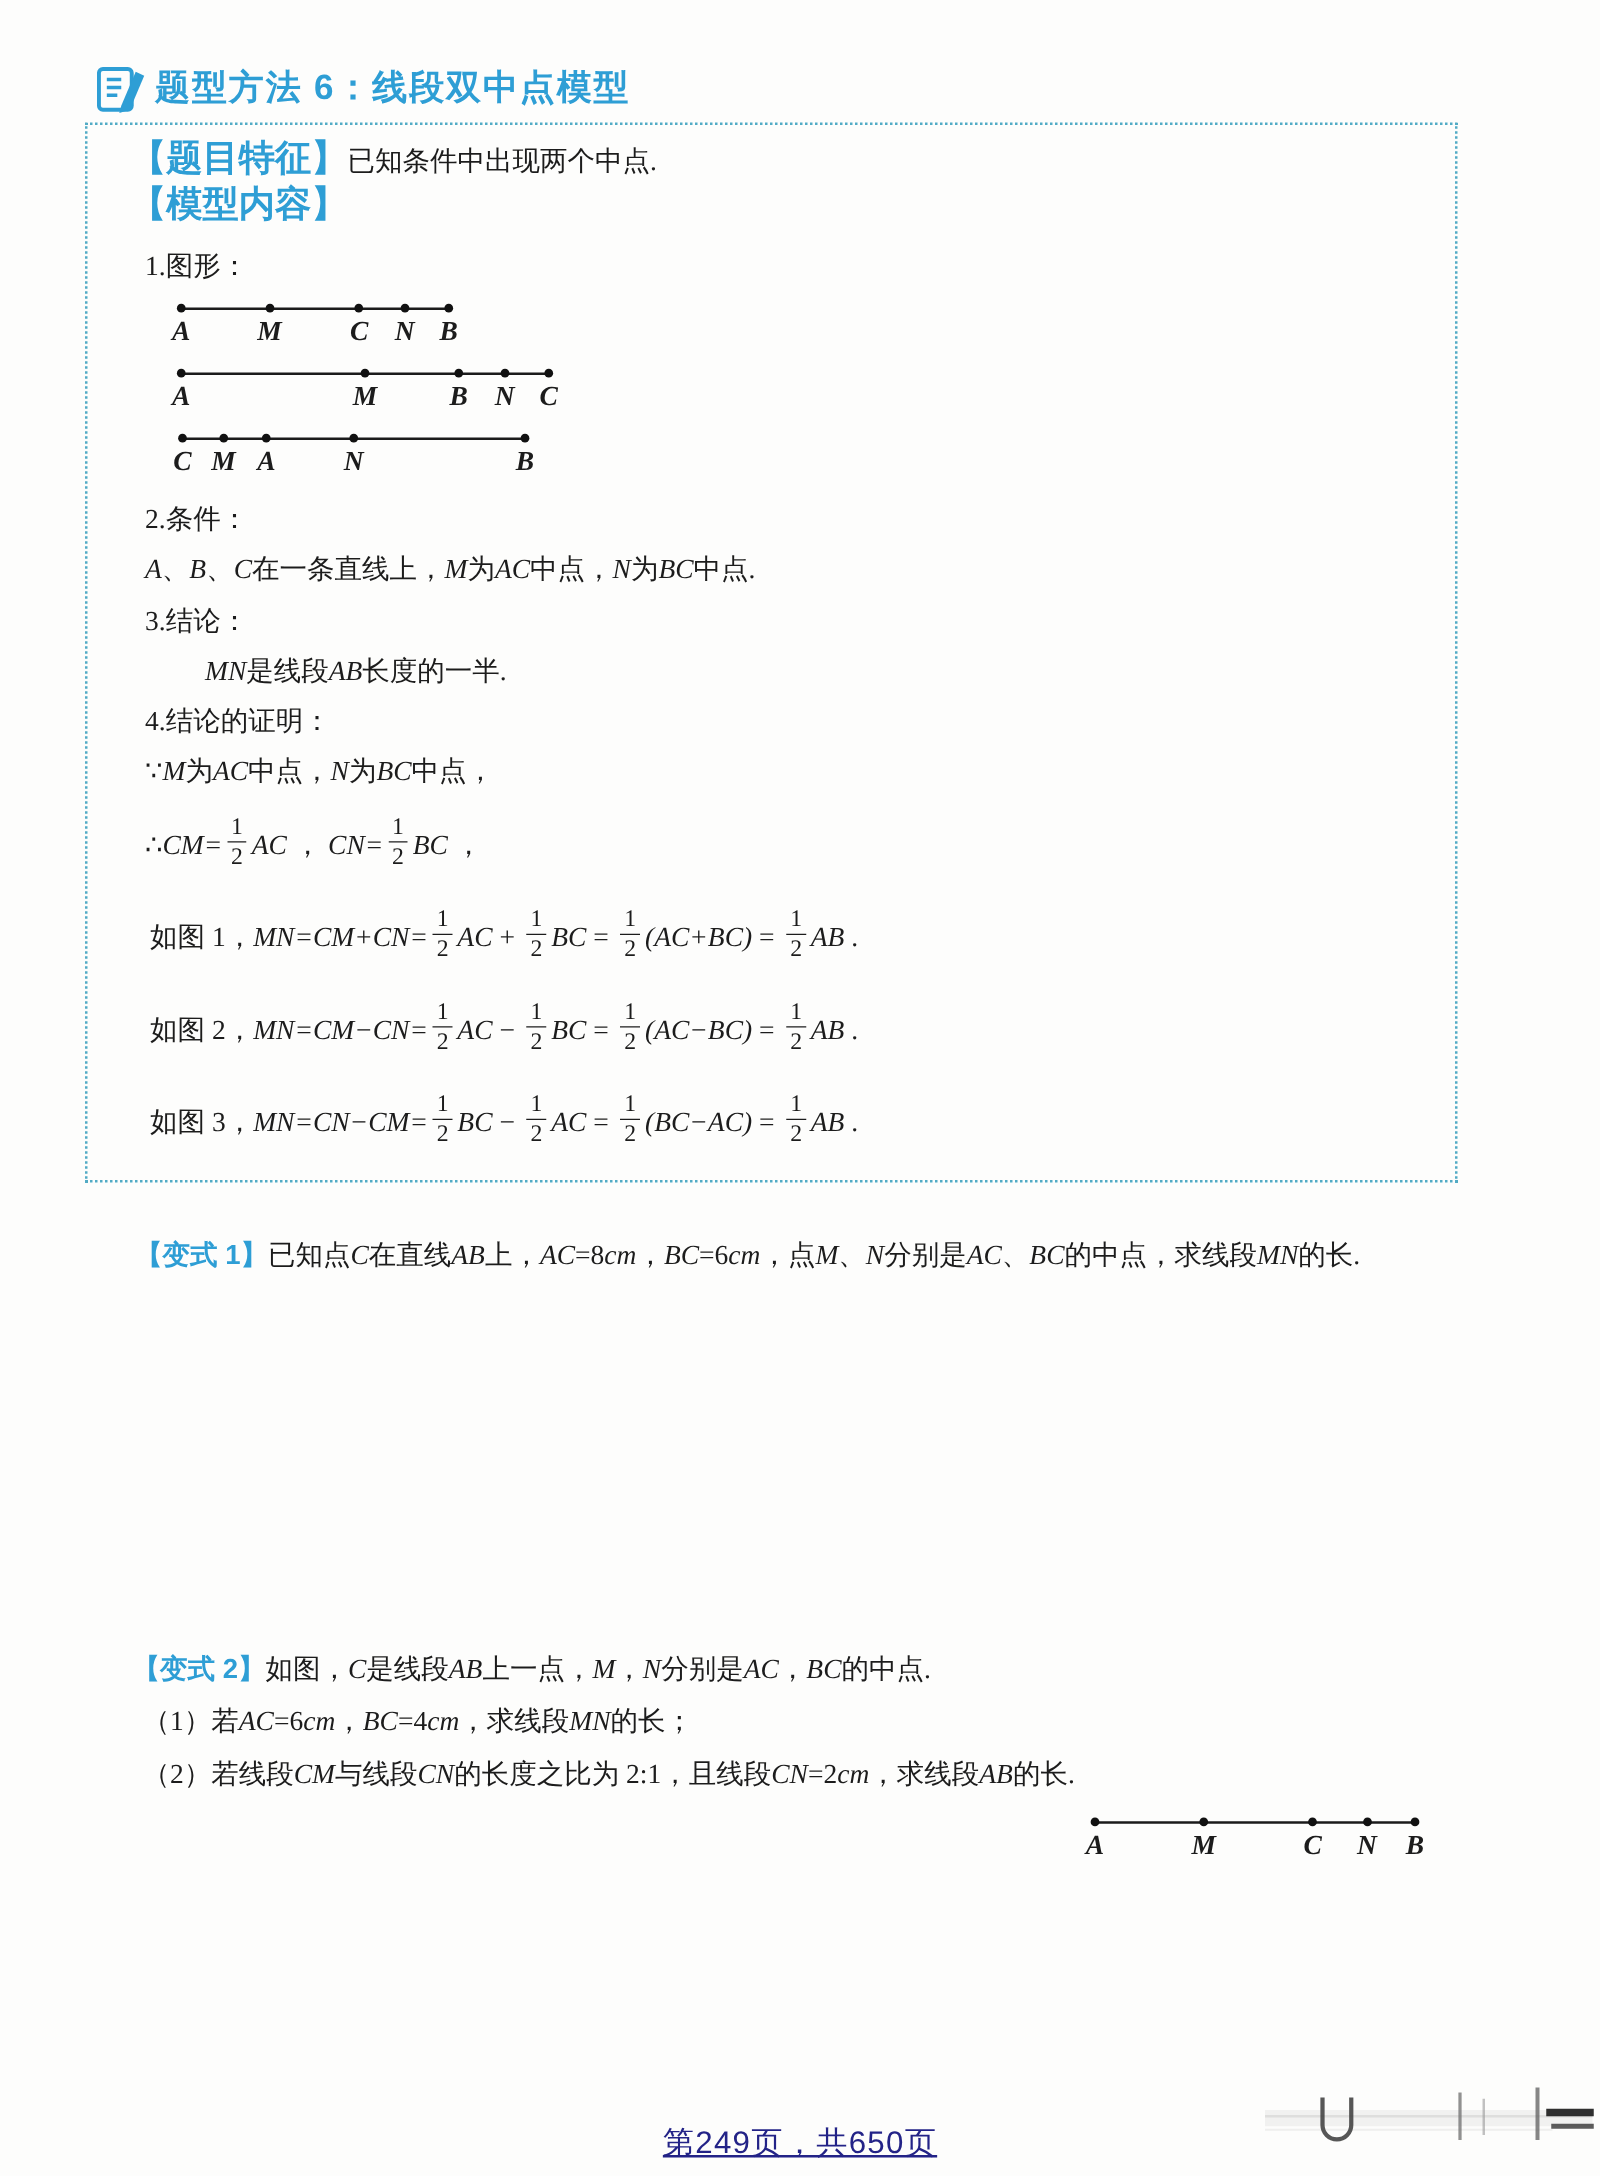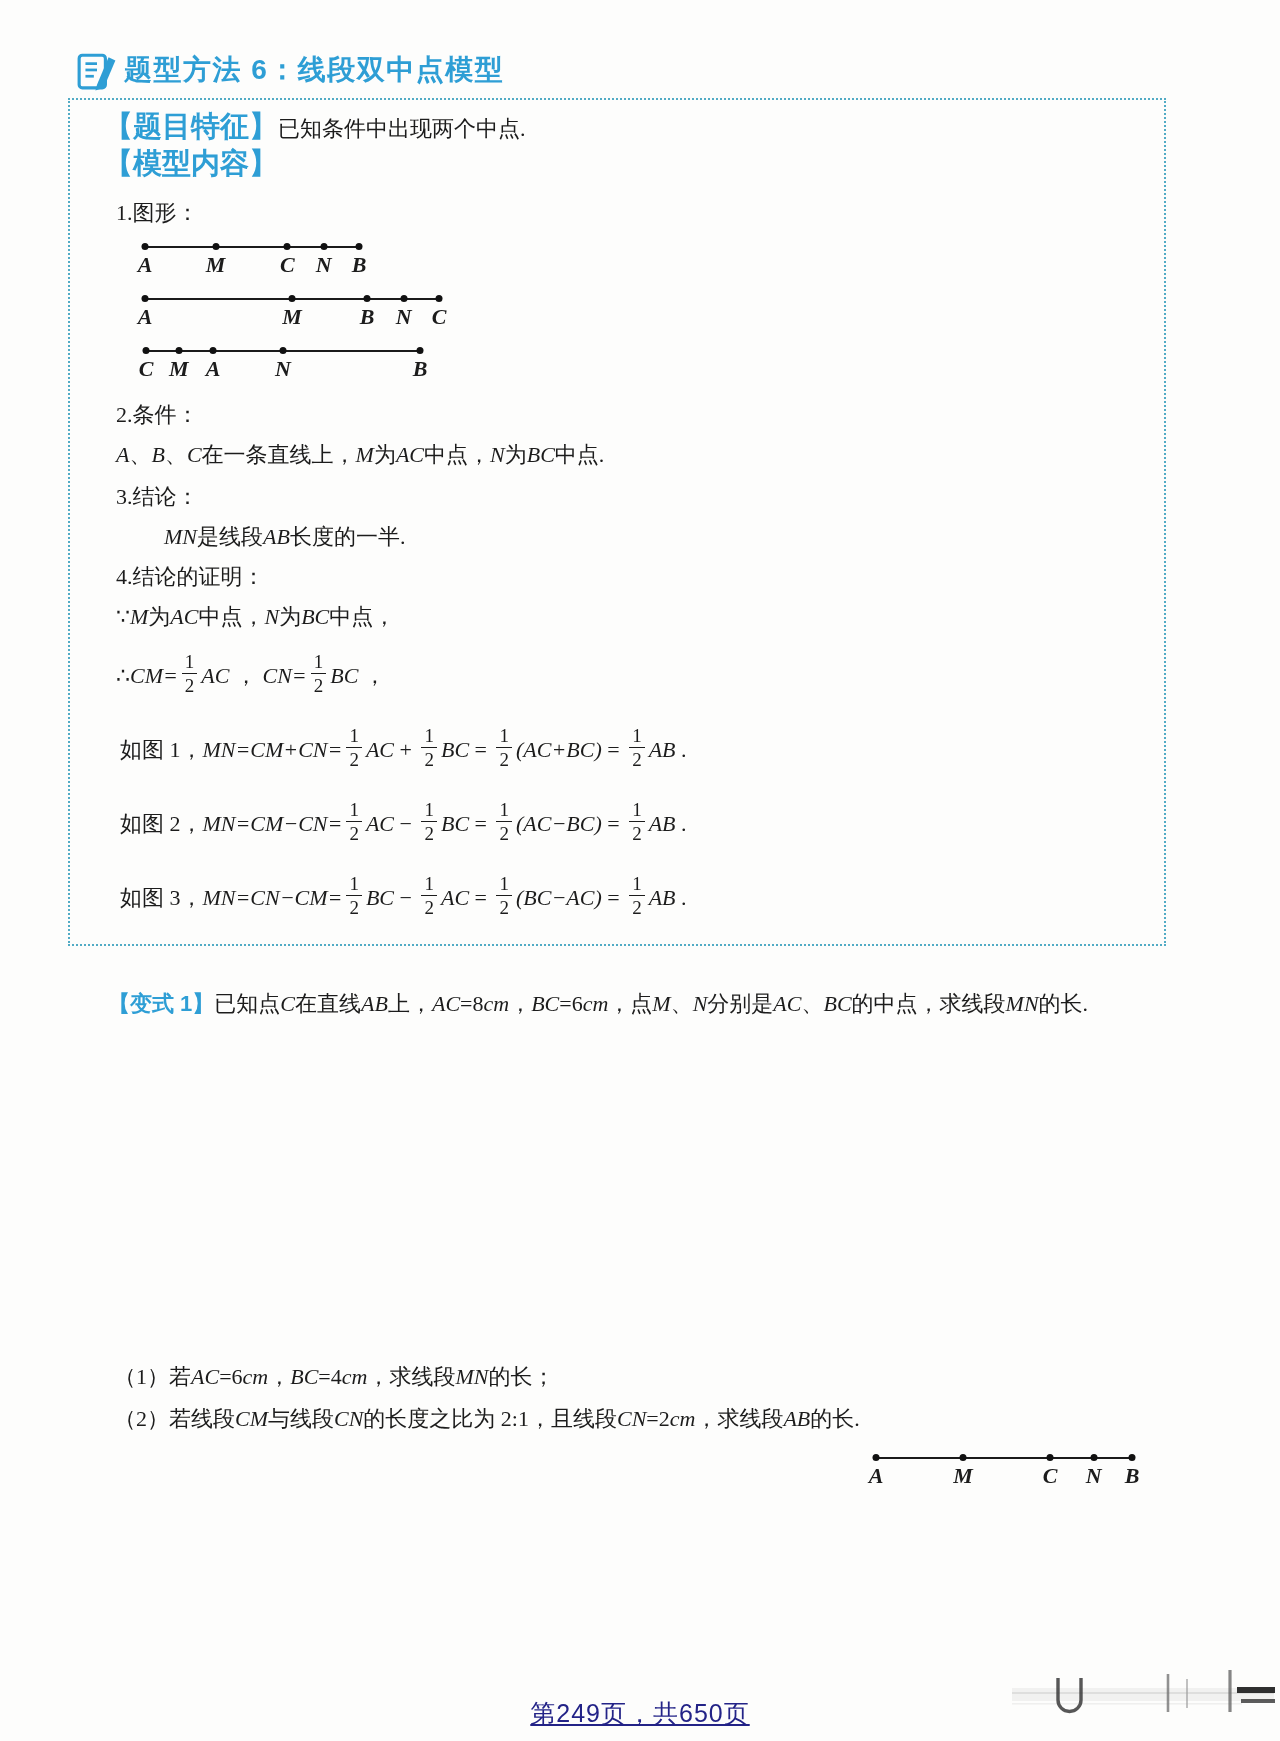--- a/index.html
+++ b/index.html
@@ -115,20 +115,23 @@
 
   <p class="abs row" style="left:116px;top:645px;"><span class="tx">∴</span><span class="mi">CM=</span><span class="frac"><span class="fn">1</span><span class="fd">2</span></span><span class="mi">AC</span><span class="tx"> ， </span><span class="mi">CN=</span><span class="frac"><span class="fn">1</span><span class="fd">2</span></span><span class="mi">BC</span><span class="tx"> ，</span></p>
   <p class="abs row" style="left:120px;top:719px;"><span class="tx">如图 1，</span><span class="mi">MN=CM+CN=</span><span class="frac"><span class="fn">1</span><span class="fd">2</span></span><span class="mi">AC</span><span class="tx"> + </span><span class="frac"><span class="fn">1</span><span class="fd">2</span></span><span class="mi">BC</span><span class="tx"> = </span><span class="frac"><span class="fn">1</span><span class="fd">2</span></span><span class="mi">(AC+BC)</span><span class="tx"> = </span><span class="frac"><span class="fn">1</span><span class="fd">2</span></span><span class="mi">AB</span><span class="tx"> .</span></p>
   <p class="abs row" style="left:120px;top:793px;"><span class="tx">如图 2，</span><span class="mi">MN=CM−CN=</span><span class="frac"><span class="fn">1</span><span class="fd">2</span></span><span class="mi">AC</span><span class="tx"> − </span><span class="frac"><span class="fn">1</span><span class="fd">2</span></span><span class="mi">BC</span><span class="tx"> = </span><span class="frac"><span class="fn">1</span><span class="fd">2</span></span><span class="mi">(AC−BC)</span><span class="tx"> = </span><span class="frac"><span class="fn">1</span><span class="fd">2</span></span><span class="mi">AB</span><span class="tx"> .</span></p>
   <p class="abs row" style="left:120px;top:867px;"><span class="tx">如图 3，</span><span class="mi">MN=CN−CM=</span><span class="frac"><span class="fn">1</span><span class="fd">2</span></span><span class="mi">BC</span><span class="tx"> − </span><span class="frac"><span class="fn">1</span><span class="fd">2</span></span><span class="mi">AC</span><span class="tx"> = </span><span class="frac"><span class="fn">1</span><span class="fd">2</span></span><span class="mi">(BC−AC)</span><span class="tx"> = </span><span class="frac"><span class="fn">1</span><span class="fd">2</span></span><span class="mi">AB</span><span class="tx"> .</span></p>
 
   <p class="abs para" style="left:78px;top:980px;width:1088px;">
     <span class="vlab">【变式 1】</span><span><span class="tx">已知点</span><span class="mi">C</span><span class="tx">在直线</span><span class="mi">AB</span><span class="tx">上，</span><span class="mi">AC</span><span class="tx">=8</span><span class="mi">cm</span><span class="tx">，</span><span class="mi">BC</span><span class="tx">=6</span><span class="mi">cm</span><span class="tx">，点</span><span class="mi">M</span><span class="tx">、</span><span class="mi">N</span><span class="tx">分别是</span><span class="mi">AC</span><span class="tx">、</span><span class="mi">BC</span><span class="tx">的中点，求线段</span><span class="mi">MN</span><span class="tx">的长.</span></span>
   </p>
 
+  <p class="abs sline" style="left:106px;top:1320px;">
+    <span class="vlab">【变式 2】</span><span><span class="tx">如图，</span><span class="mi">C</span><span class="tx">是线段</span><span class="mi">AB</span><span class="tx">上一点，</span><span class="mi">M</span><span class="tx">，</span><span class="mi">N</span><span class="tx">分别是</span><span class="mi">AC</span><span class="tx">，</span><span class="mi">BC</span><span class="tx">的中点.</span></span>
+  </p>
   <p class="abs sline" style="left:114px;top:1362px;"><span class="tx">（1）若</span><span class="mi">AC</span><span class="tx">=6</span><span class="mi">cm</span><span class="tx">，</span><span class="mi">BC</span><span class="tx">=4</span><span class="mi">cm</span><span class="tx">，求线段</span><span class="mi">MN</span><span class="tx">的长；</span></p>
   <p class="abs sline" style="left:114px;top:1404px;"><span class="tx">（2）若线段</span><span class="mi">CM</span><span class="tx">与线段</span><span class="mi">CN</span><span class="tx">的长度之比为 2:1，且线段</span><span class="mi">CN</span><span class="tx">=2</span><span class="mi">cm</span><span class="tx">，求线段</span><span class="mi">AB</span><span class="tx">的长.</span></p>
 
   <div class="dgm" style="left:876px;top:1457px;width:256px;">
       <span class="dot" style="left: 0%;"></span>
       <span class="plab" style="left: 0%;">A</span>
       <span class="dot" style="left: 34%;"></span>
       <span class="plab" style="left: 34%;">M</span>
       <span class="dot" style="left: 68%;"></span>
       <span class="plab" style="left: 68%;">C</span>

